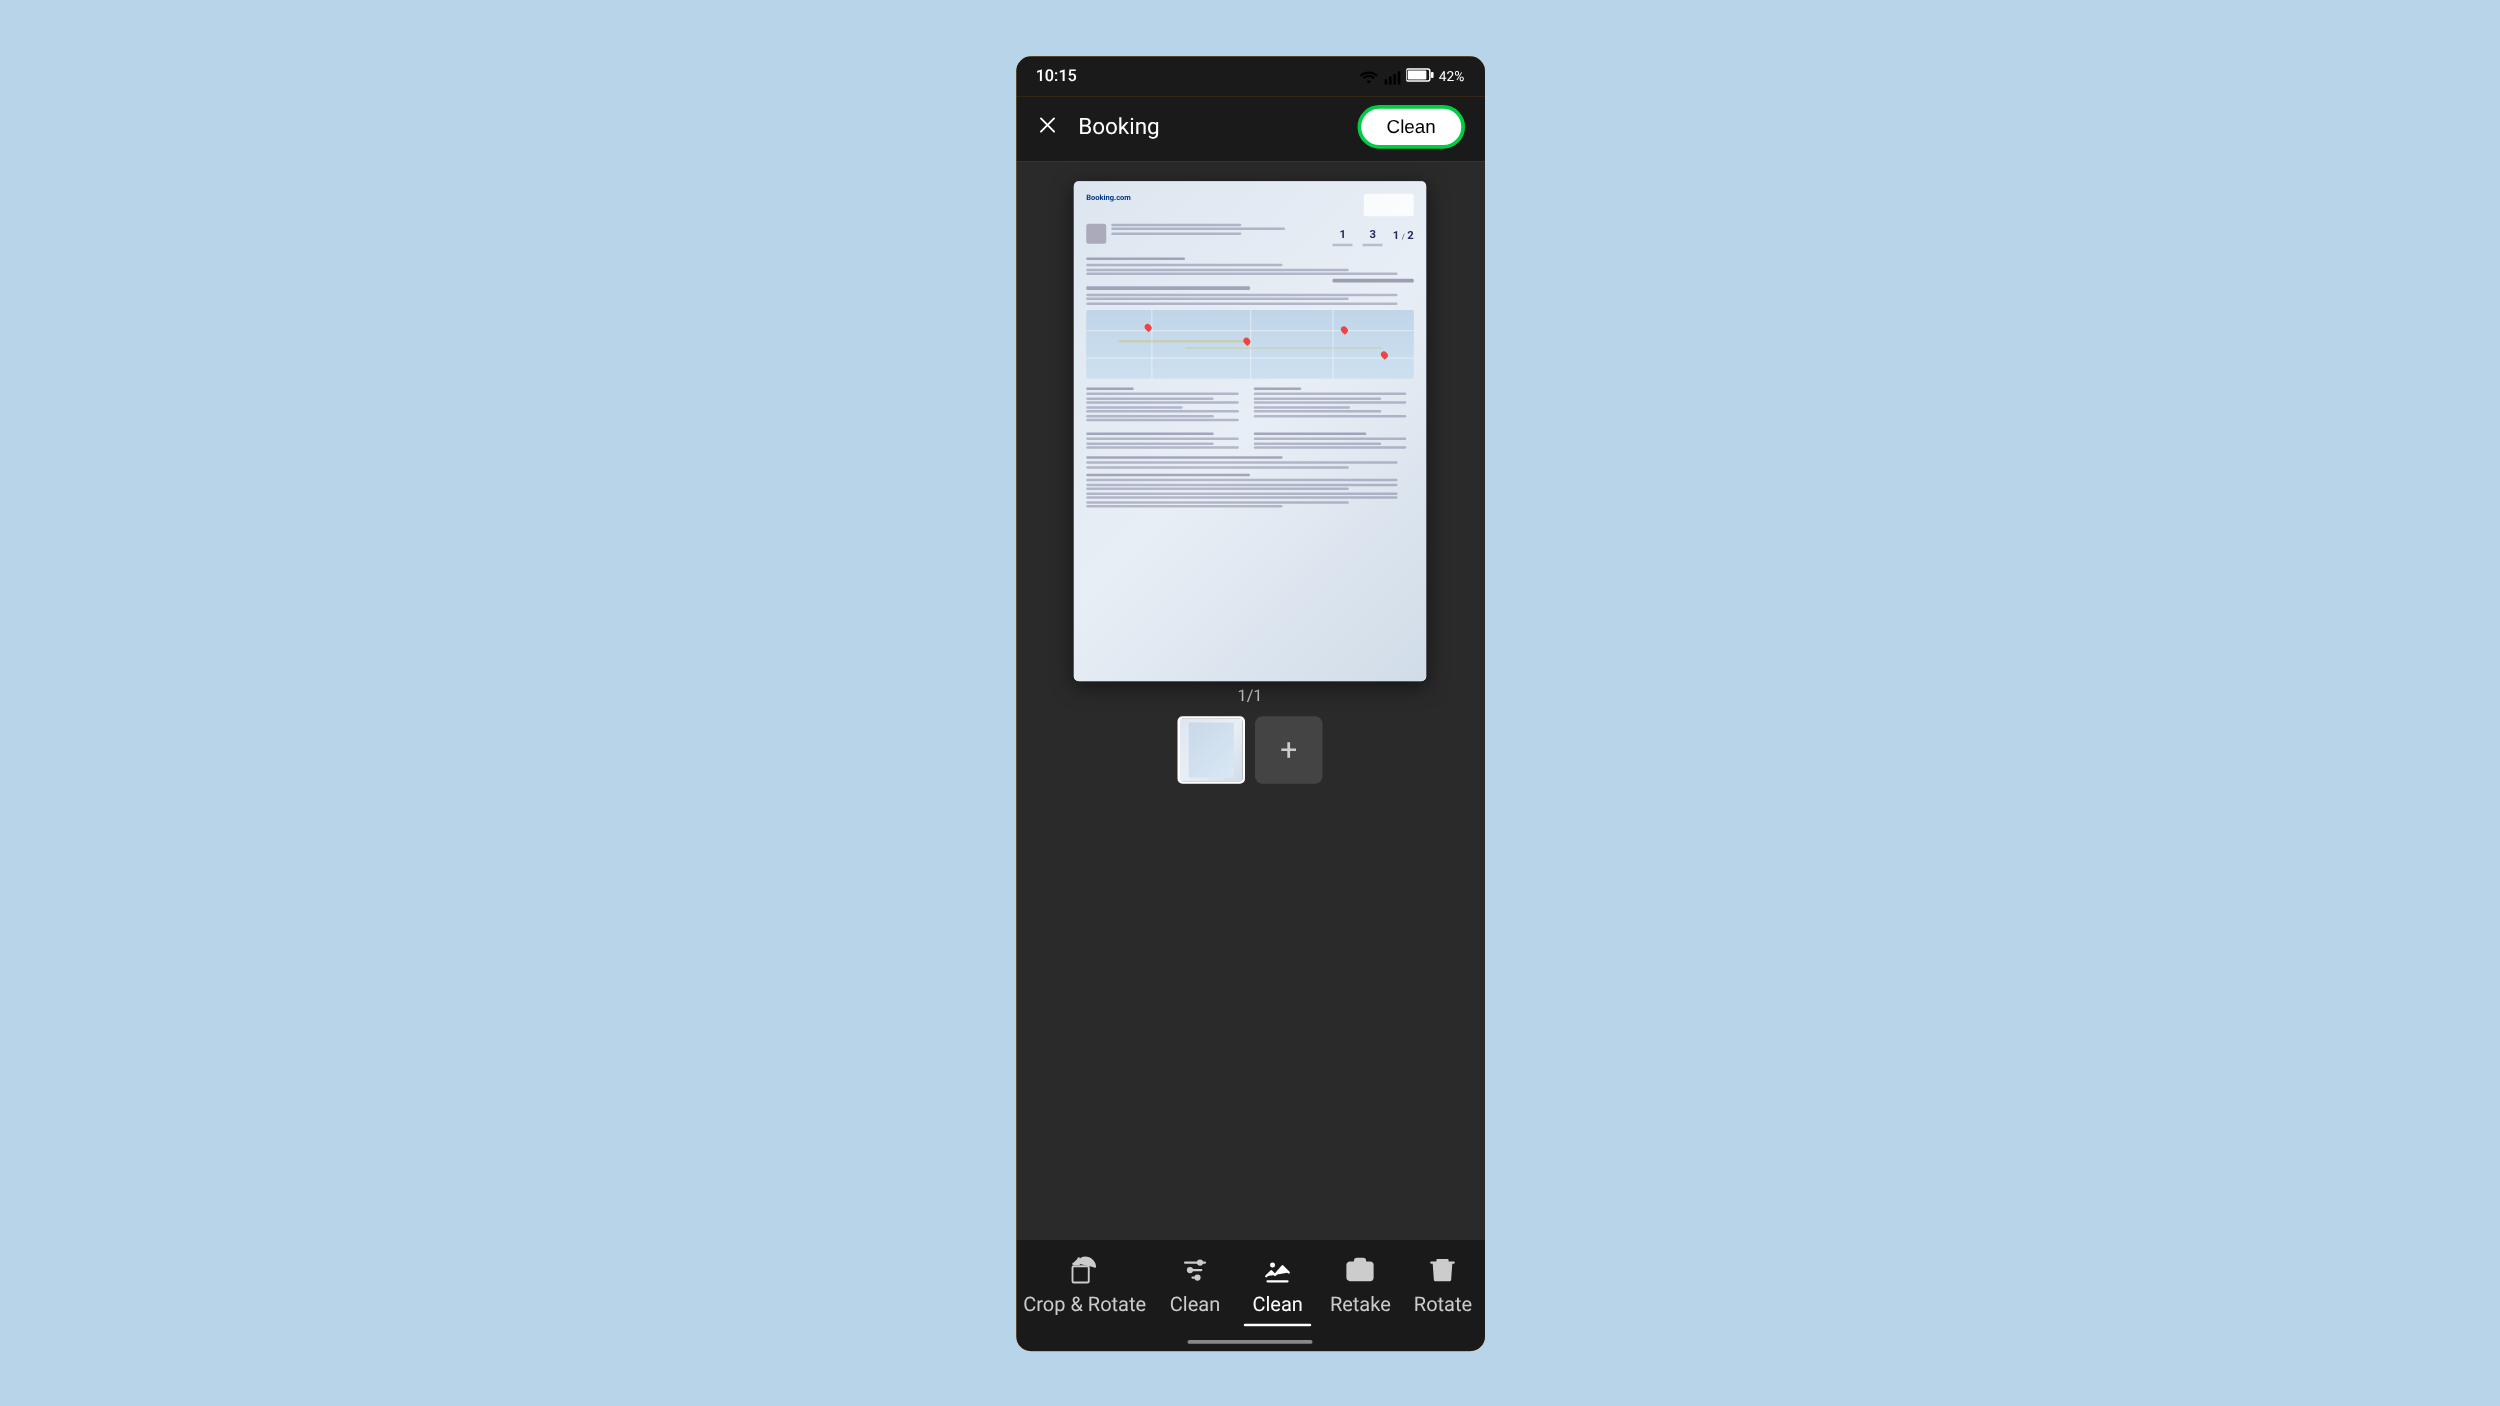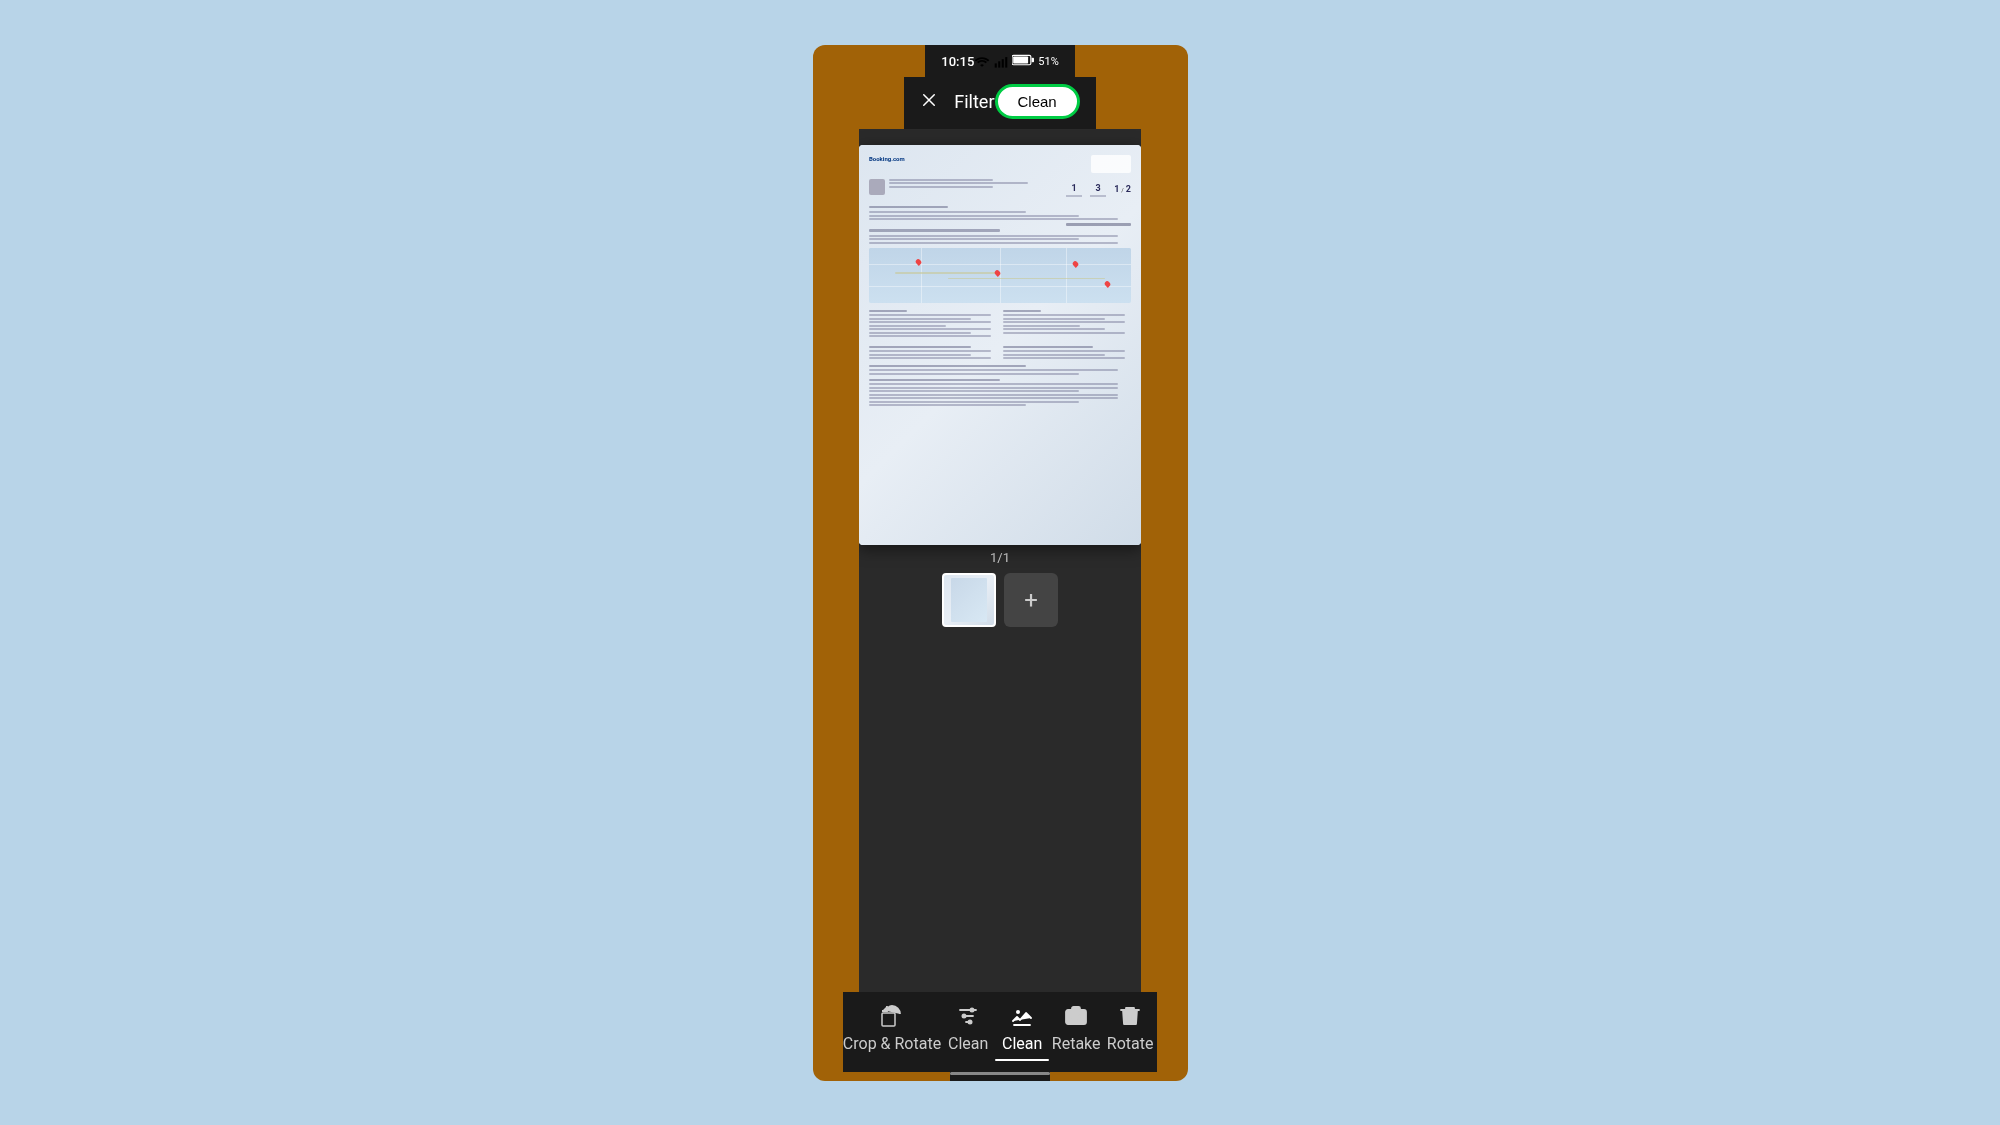--- a/index.html
+++ b/index.html
@@ -16,21 +16,20 @@
 
     .phone-container {
       width: 375px;
       height: 1036px;
       background: #a16207;
       border-radius: 12px;
       overflow: hidden;
       display: flex;
       flex-direction: column;
       position: relative;
-      align-items: center;
     }
 
     
     .status-bar {
       background: #1a1a1a;
       display: flex;
       justify-content: space-between;
       align-items: center;
       padding: 6px 16px 4px;
       height: 32px;
@@ -344,32 +343,32 @@
         <rect x="16" y="1" width="3" height="15"></rect>
       </svg>
 
       <span style="color:#fff; font-size:11px;">
         <svg width="22" height="12" viewBox="0 0 28 14" fill="white">
           <rect x="0" y="1" width="24" height="12" rx="2" ry="2" fill="none" stroke="white" stroke-width="1.5"></rect>
           <rect x="25" y="4" width="3" height="6" rx="1" fill="white"></rect>
           <rect x="1.5" y="2.5" width="19" height="9" rx="1" fill="white"></rect>
         </svg>
       </span>
-      <span style="color:#fff; font-size:11px;">51%</span>
+      <span style="color:#fff; font-size:11px;">42%</span>
     </div>
   </div>
 
   <div class="top-bar">
     <div class="top-bar-left">
       <span class="close-icon-wrap">
         <svg width="18" height="18" viewBox="0 0 24 24" fill="white">
           <path d="M19 5L5 19M5 5l14 14" stroke="white" stroke-width="2" stroke-linecap="round"></path>
         </svg>
       </span>
-      <span class="preview-title">Filter</span>
+      <span class="preview-title">Booking</span>
     </div>
     <button class="done-button">Clean</button>
   </div>
 
   <div class="main-content">
 
     <div class="document-preview">
       <div class="doc-content">
 
         <div class="doc-header">

